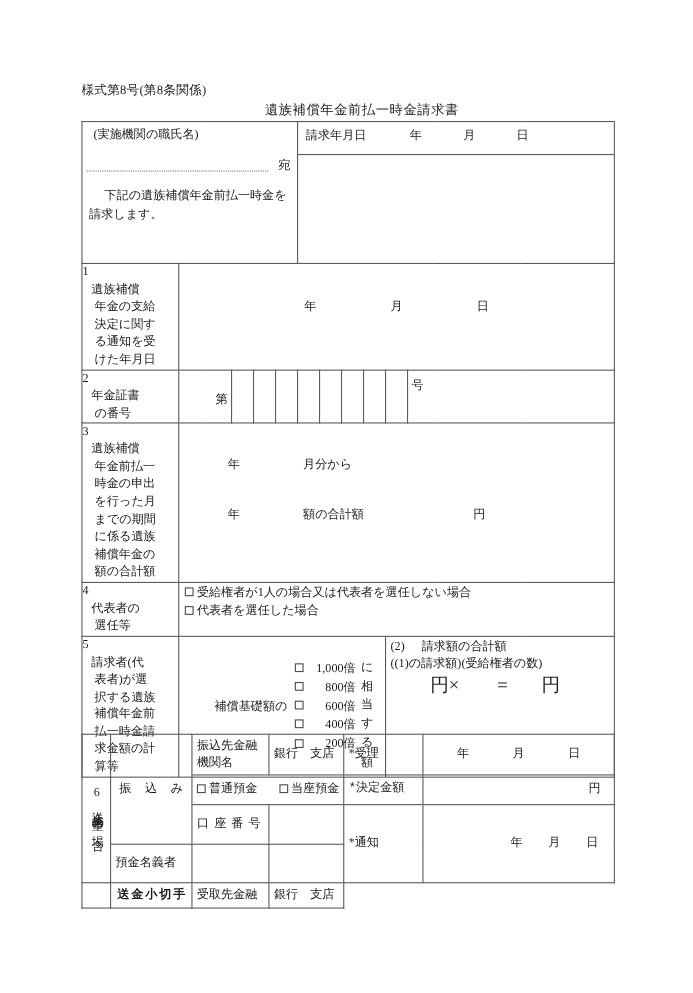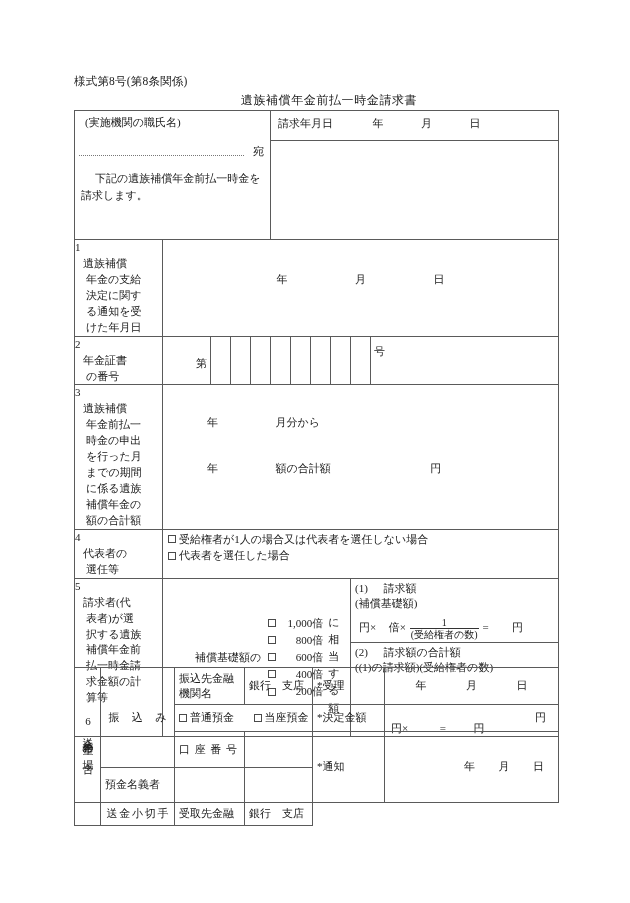--- a/index.html
+++ b/index.html
@@ -320,51 +320,29 @@
           <div style="margin-left:5px;font-size:11px;line-height:1.55;padding-top:16px;">
             <div>に相</div>
             <div>当す</div>
             <div>る額</div>
           </div>
         </div>
       </td>
       <td colspan="4" style="padding:0;">
         <table style="border-collapse:collapse;width:100%;table-layout:fixed;">
           <tbody>
-                <tr>
-            <td style="border:0;border-bottom:1px solid #5a5a5a;height:61px;vertical-align:top;padding:2px 2px 0 4px;">
-              <div style="white-space:nowrap;font-size:11px;">
-                <span>(1)</span>
-                <span style="display:inline-block;width:10px;"></span>
-                <span>請求額</span>
-              </div>
-              <div style="white-space:nowrap;font-size:11px;">(補償基礎額)</div>
-              <div style="white-space:nowrap;font-size:11px;padding-top:6px;padding-left:4px;">
-                <span>円×</span>
-                <span style="display:inline-block;width:7px;"></span>
-                <span>倍×</span>
-                <span class="frac">
-                  <span class="num">1</span>
-                  <span class="den">(受給権者の数)</span>
-                </span>
-                <span>=</span>
-                <span style="display:inline-block;width:18px;"></span>
-                <span>円</span>
-              </div>
-            </td>
-          </tr>
           <tr>
             <td style="border:0;height:43px;vertical-align:top;padding:2px 2px 0 4px;">
               <div style="white-space:nowrap;font-size:11px;">
                 <span>(2)</span>
                 <span style="display:inline-block;width:10px;"></span>
                 <span>請求額の合計額</span>
               </div>
               <div style="white-space:nowrap;font-size:11px;">((1)の請求額)(受給権者の数)</div>
-              <div style="white-space:nowrap;font-size:11px;padding-left:36px;margin-top:46px;">
+              <div style="white-space:nowrap;font-size:17px;padding-left:36px;">
                 <span>円×</span>
                 <span style="display:inline-block;width:26px;"></span>
                 <span>=</span>
                 <span style="display:inline-block;width:22px;"></span>
                 <span>円</span>
               </div>
             </td>
           </tr>
         </tbody>
             </table>
@@ -415,21 +393,21 @@
 
     <tr>
       <td colspan="2" style="height:26px;vertical-align:middle;">
         <div style="padding:0 4px;white-space:nowrap;">
           <span class="chk"></span><span>普通預金</span>
           <span style="display:inline-block;width:14px;"></span>
           <span class="chk"></span><span>当座預金</span>
         </div>
       </td>
       <td style="vertical-align:middle;">
-        <div style="padding:0 4px;">*決定金額</div>
+        <div style="padding:0 4px;font-family:Liberation Mono, monospace;">*決定金額</div>
       </td>
       <td style="vertical-align:middle;">
         <div style="padding:0 12px;text-align:right;">円</div>
       </td>
     </tr>
 
     <tr>
       <td style="height:34px;vertical-align:middle;">
         <div class="just" style="width:58px;margin:0 4px;">口座番号</div>
       </td>
@@ -450,21 +428,21 @@
 
     <tr>
       <td style="height:34px;vertical-align:middle;margin-left:32px;">
         <div style="padding:0 4px;">預金名義者</div>
       </td>
       <td style="vertical-align:middle;"></td>
     </tr>
 
     <tr>
       <td style="border-top:0;"></td>
-      <td style="height:22px;vertical-align:middle;">
+      <td style="height:22px;vertical-align:middle;font-weight:bold;">
         <div class="just" style="width:62px;margin:0 auto;">送金小切手</div>
       </td>
       <td style="vertical-align:middle;">
         <div style="padding:0 4px;">受取先金融</div>
       </td>
       <td style="vertical-align:middle;">
         <div style="padding:0 4px;">銀行　支店</div>
       </td>
       <td colspan="2" style="border:0;"></td>
     </tr>

